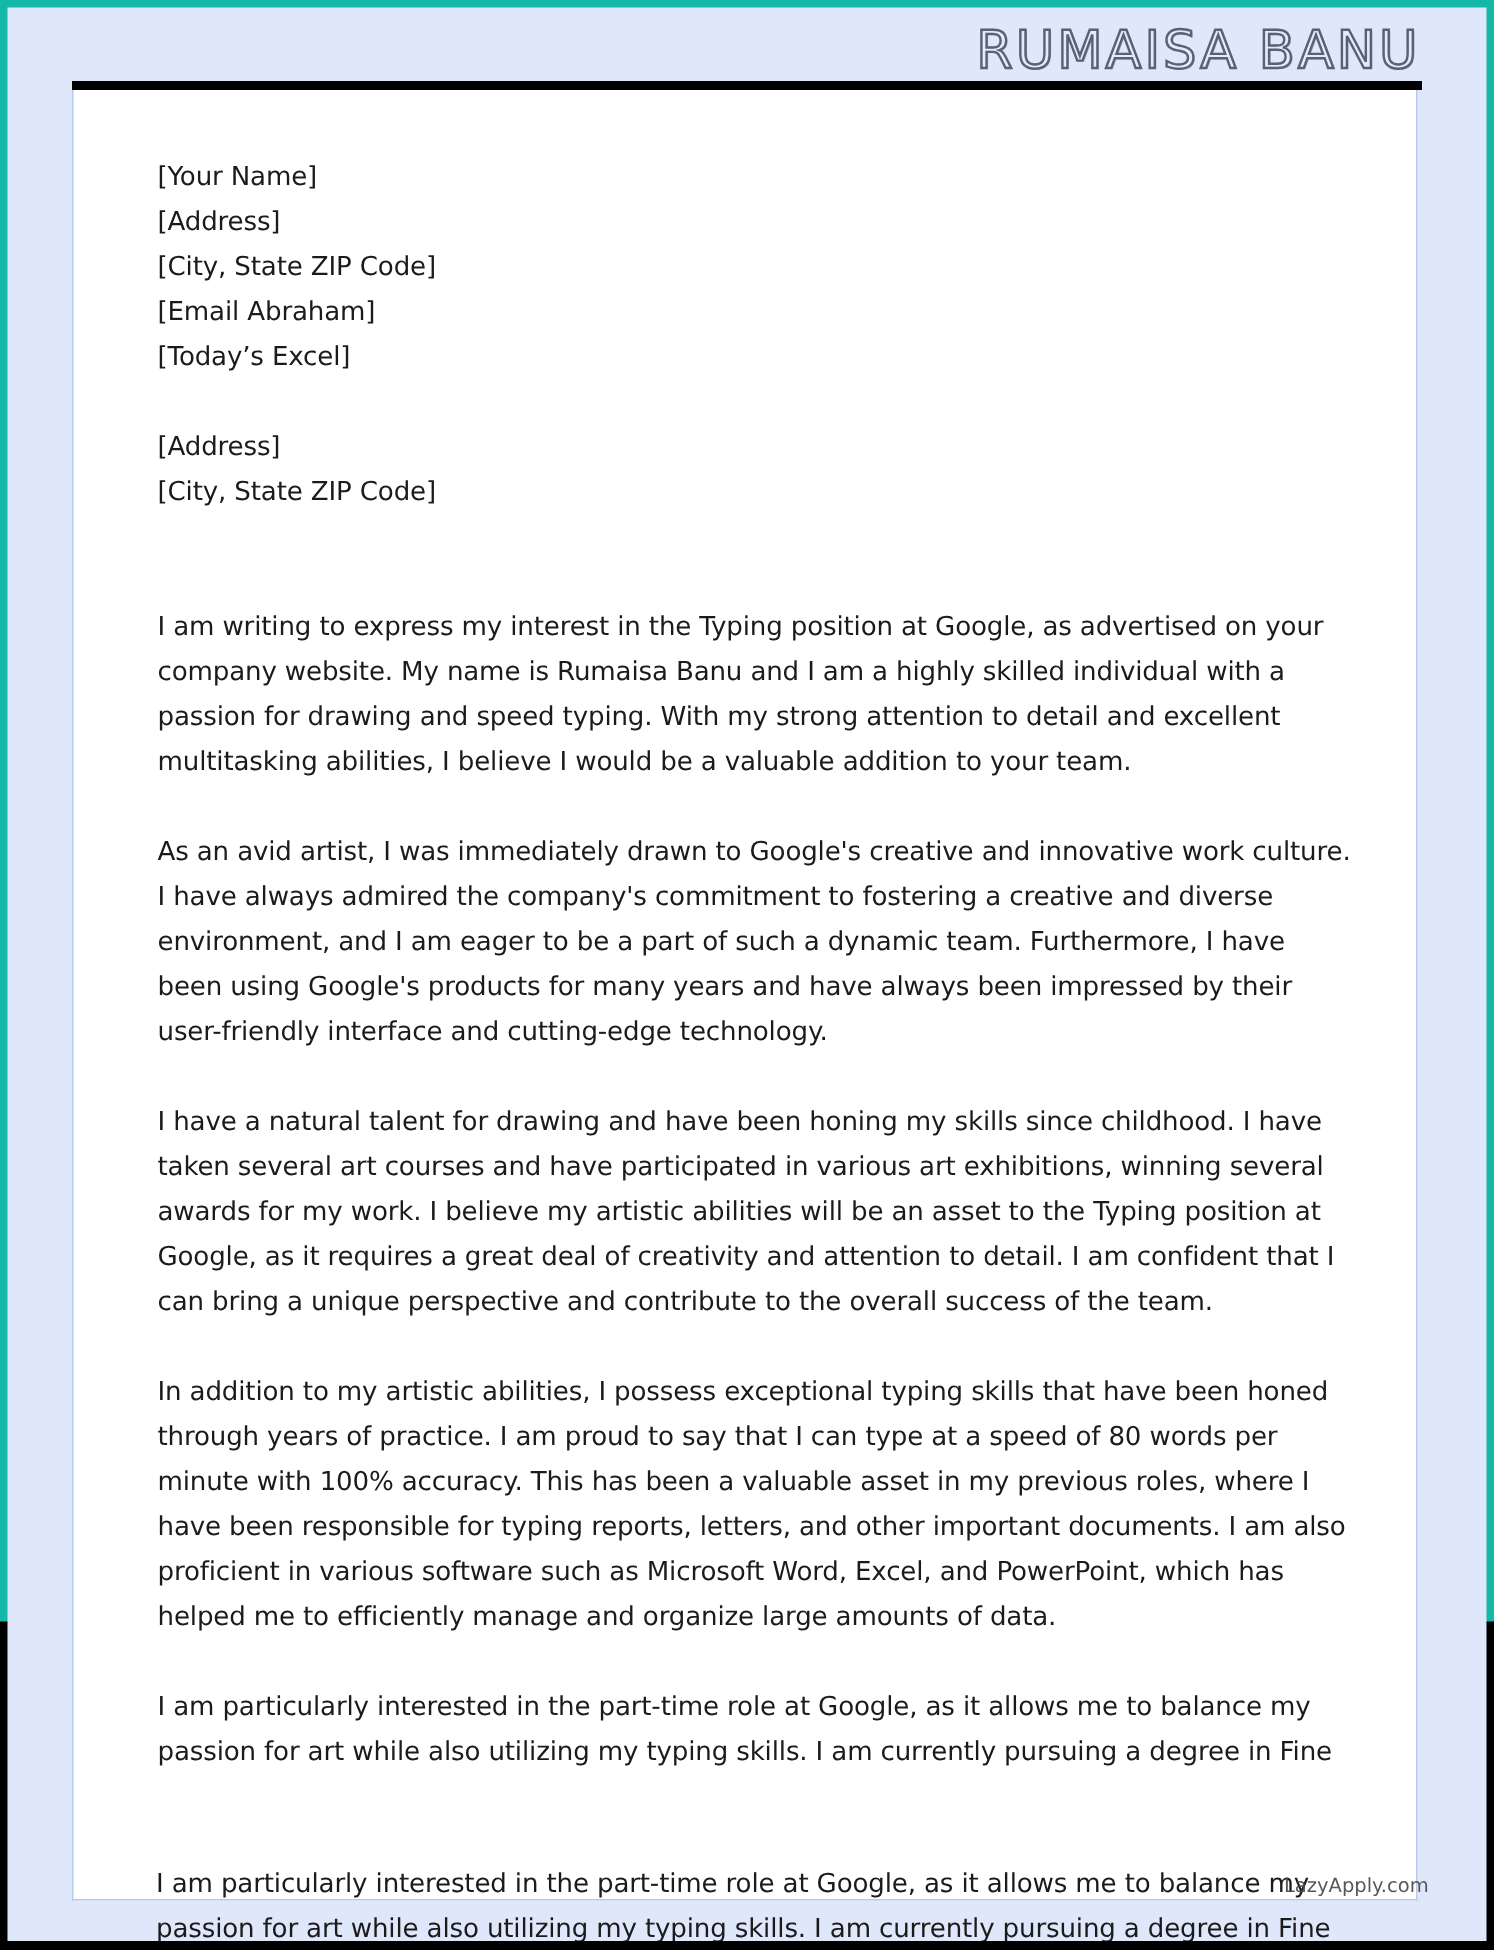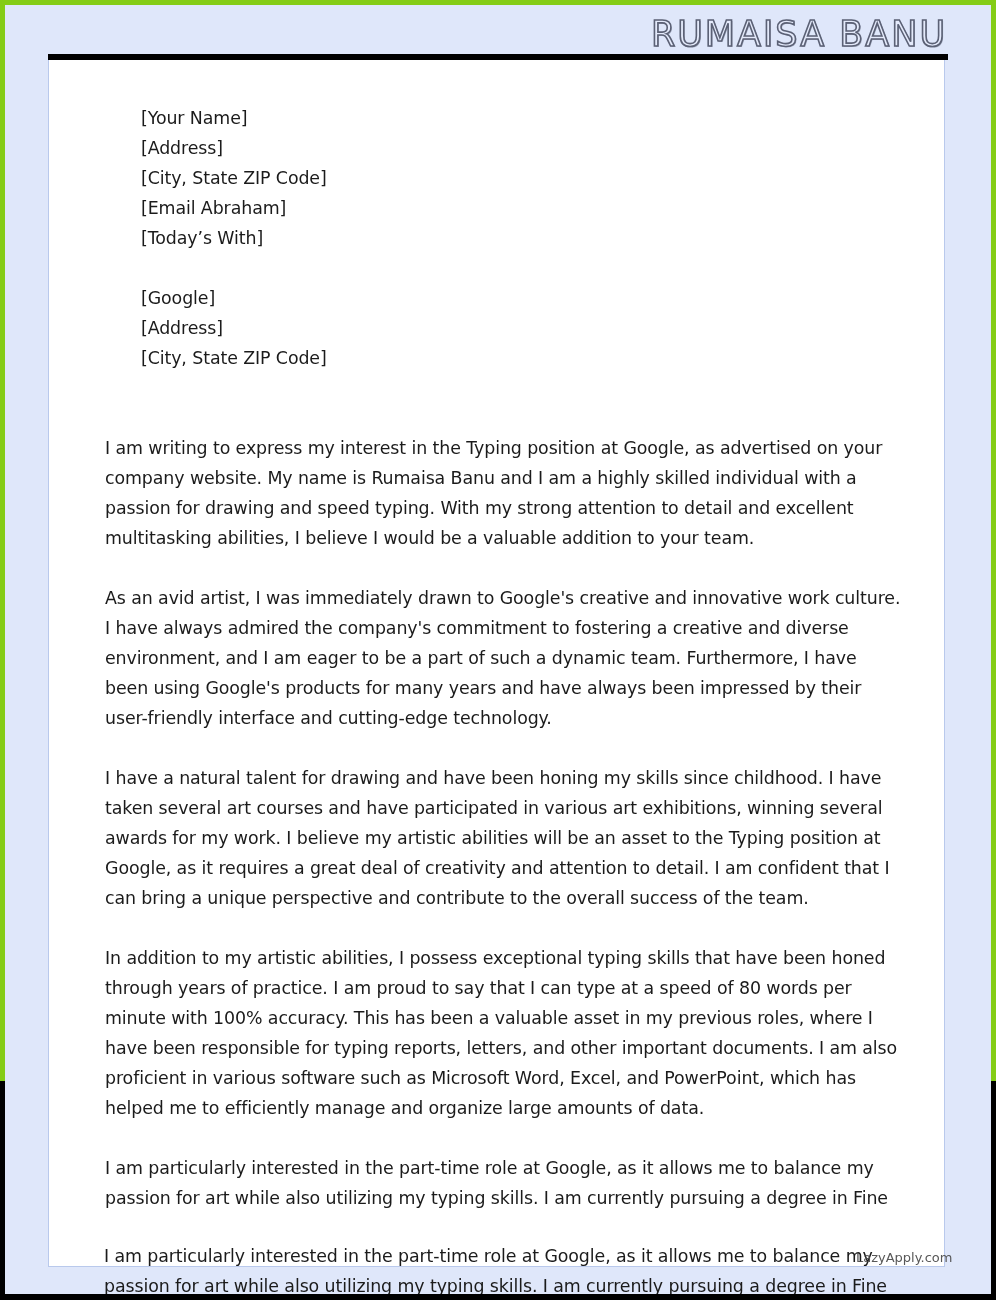--- a/index.html
+++ b/index.html
@@ -14,21 +14,21 @@
     overflow: hidden;
   }
 
   
   #doc-frame {
     position: absolute;
     left: 0;
     top: 0;
     width: 996px;
     height: 1081px;
-    background: #84cc16;
+    background: #14b8a6;
     box-sizing: border-box;
     padding: 5px 5px 6px 5px;
   }
   #doc-canvas {
     position: relative;
     width: 986px;
     height: 1289px;
     background: #dfe7fa;
     overflow: hidden;
   }
@@ -103,21 +103,20 @@
     line-height: 30px;
     color: #1b1b1b;
     letter-spacing: -0.1px;
     pointer-events: none;
   }
   #letter-overflow .ov-spacer {
     visibility: hidden;
   }
   .addr-line {
     white-space: nowrap;
-    margin-left: 36px;
   }
   .para {
     margin: 0 0 30px 0;
   }
   .para:last-child {
     margin-bottom: 0;
     margin-top: 28px;
   }
   .block-gap {
     height: 30px;
@@ -149,27 +148,26 @@
     <div id="header-rule"></div>
 
     <div id="letter-page">
       <div id="letter-text">
 
         <div>
           <div class="addr-line">[Your Name]</div>
           <div class="addr-line">[Address]</div>
           <div class="addr-line">[City, State ZIP Code]</div>
           <div class="addr-line">[Email Abraham]</div>
-          <div class="addr-line">[Today’s With]</div>
+          <div class="addr-line">[Today’s Excel]</div>
         </div>
 
         <div class="block-gap"></div>
 
         <div>
-          <div class="addr-line">[Google]</div>
           <div class="addr-line">[Address]</div>
           <div class="addr-line">[City, State ZIP Code]</div>
         </div>
 
         <div class="block-gap"></div>
 
 
         <div class="block-gap"></div>
 
         <p class="para">I am writing to express my interest in the Typing position at Google, as advertised on your company website. My name is Rumaisa Banu and I am a highly skilled individual with a passion for drawing and speed typing. With my strong attention to detail and excellent multitasking abilities, I believe I would be a valuable addition to your team.</p>

